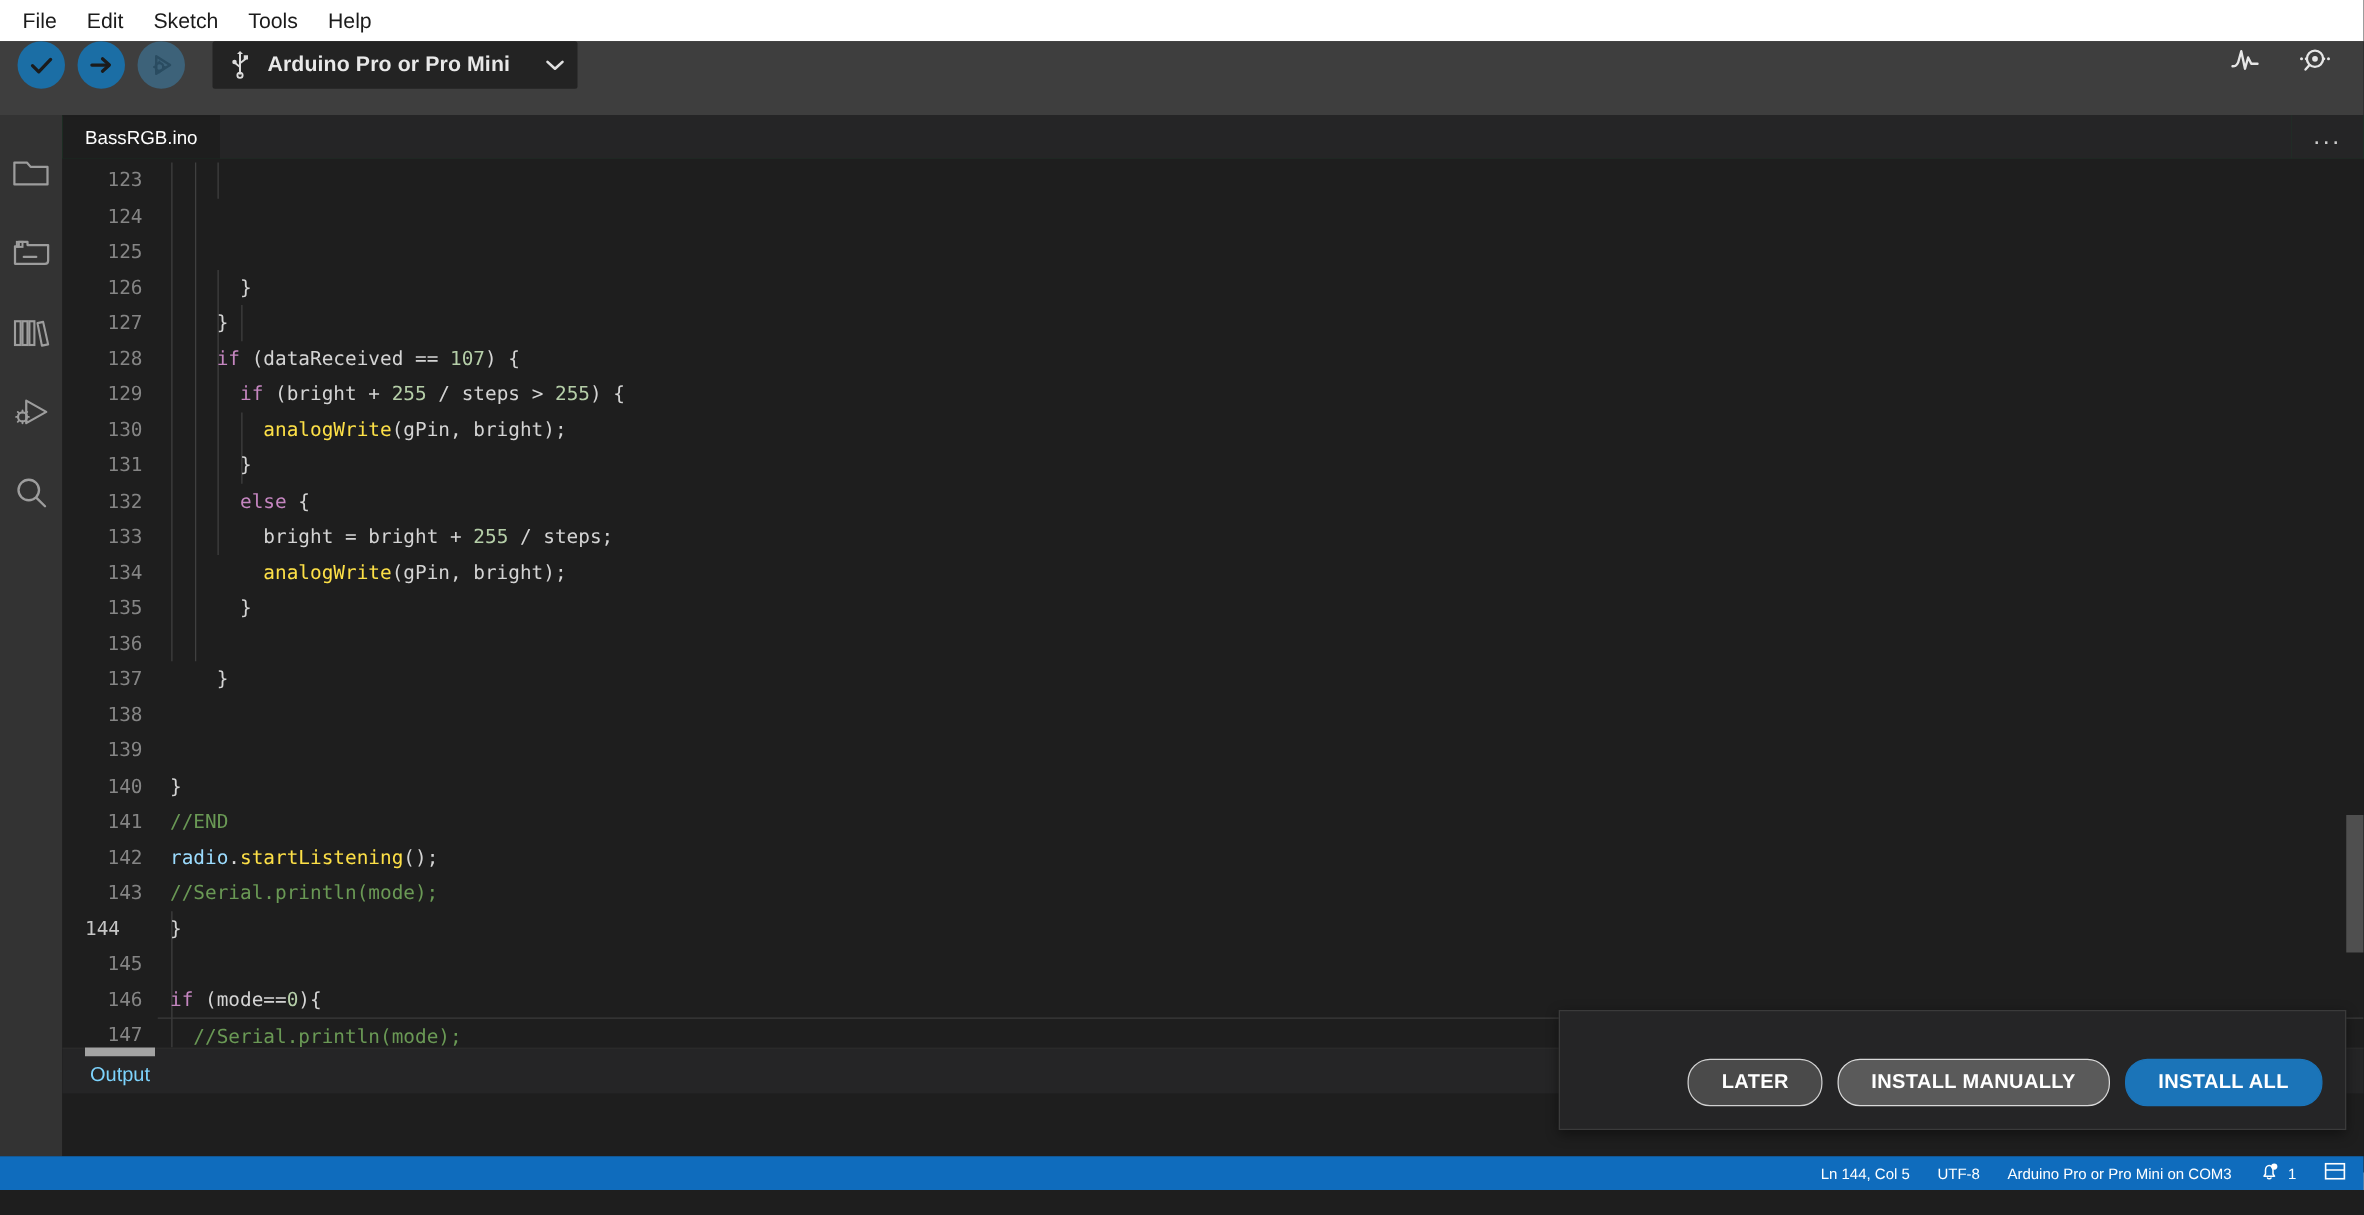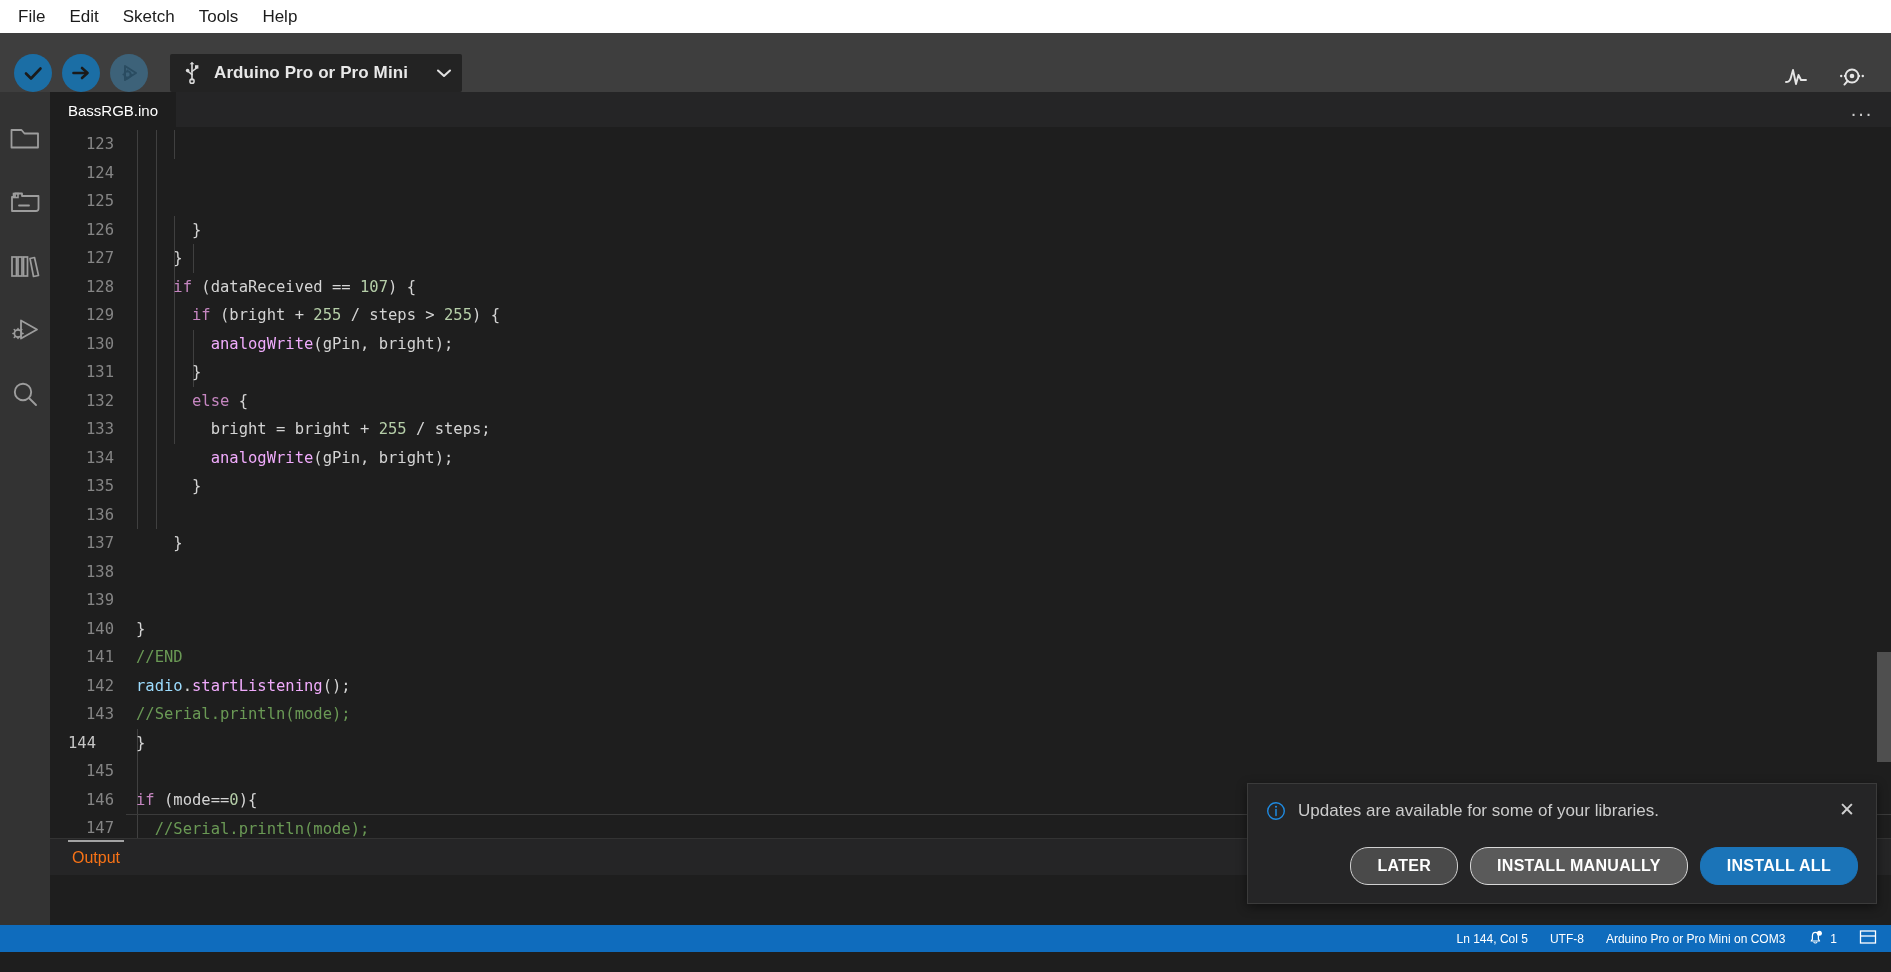--- a/index.html
+++ b/index.html
@@ -23,21 +23,21 @@
     flex: 0 0 33px;
   }
   .menuitem {
     font-size: 17px; padding: 3px 12px; color: #1b1b1b;
     cursor: default; line-height: 20px;
   }
 
   
   .toolbar {
     height: 59px; background: #3e3e3e;
-    display: flex; align-items: flex-end; padding: 0 14px;
+    display: flex; align-items: flex-start; padding: 0 14px;
     flex: 0 0 59px; position: relative;
   }
   .circbtn {
     width: 38px; height: 38px; border-radius: 50%;
     display: flex; align-items: center; justify-content: center;
     margin-right: 10px; flex: 0 0 38px;
   }
   .circbtn.verify { background: #1b6ea5; }
   .circbtn.upload { background: #1b6ea5; }
   .circbtn.debug  { background: #3d6279; }
@@ -129,21 +129,21 @@
     border-top: 1px solid #3b3b3b; border-bottom: 1px solid #3b3b3b;
     height: 28.5px;
   }
   
   .guides { position:absolute; top:3px; left:0; width:100%; height:100%;
             pointer-events:none; }
   .guides i {
     position: absolute; width: 1px; background: #404040; display:block;
   }
   .tk-kw   { color: #c586c0; }       
-  .tk-fn   { color: #f0abfc; }       
+  .tk-fn   { color: #fde047; }       
   .tk-num  { color: #b5cea8; }       
   .tk-com  { color: #6a9955; }       
   .tk-obj  { color: #9cdcfe; }       
   .tk-pl   { color: #d4d4d4; }       
 
   
   .vscroll {
     position: absolute; right: 0; top: 0; width: 14px; height: 100%;
   }
   .vthumb {
@@ -152,21 +152,21 @@
 
   
   .panel {
     flex: 0 0 auto; background: #1e1e1e; border-top: 1px solid #333;
   }
   .panelhdr {
     height: 36px; display: flex; align-items: center; padding-left: 18px;
     background: #252526;
   }
   .panelhdr .ptab {
-    color: #f97316; font-size: 16px; border-top: 2px solid #a3a3a3;
+    color: #7dd3fc; font-size: 16px; border-top: 8px solid #a3a3a3;
     padding: 7px 4px 6px 4px; margin-top: -1px;
   }
   .panelbody { height: 50px; background: #1e1e1e; }
 
   
   .statusbar {
     height: 27px; flex: 0 0 27px; background: #0f6cbd;
     display: flex; align-items: center; color: #ffffff;
     font-size: 12px; position: relative; z-index: 40;
   }
@@ -434,31 +434,20 @@
       </span>
     </div>
   </div>
 
   <div class="watermark">
     <div class="wm1">Activate Windows</div>
     <div class="wm2">Go to Settings to activate Windows.</div>
   </div>
 
   <div class="toast">
-    <div class="toastrow1">
-      <span class="infoicon">
-        <svg width="20" height="20" viewBox="0 0 20 20">
-          <circle cx="10" cy="10" r="8.3" fill="none" stroke="#1f8ae0" stroke-width="1.4"></circle>
-          <circle cx="10" cy="5.8" r="1.05" fill="#1f8ae0"></circle>
-          <path d="M10 8.6 V14.4" stroke="#1f8ae0" stroke-width="1.5" stroke-linecap="round"></path>
-        </svg>
-      </span>
-      <div class="toastmsg">Updates are available for some of your libraries.</div>
-      <div class="toastclose">✕</div>
-    </div>
     <div class="toastbtns">
       <div class="btn ghost">LATER</div>
       <div class="btn ghost2">INSTALL MANUALLY</div>
       <div class="btn primary">INSTALL ALL</div>
     </div>
   </div>
 
   <div class="bgpeek">
     <span>outperform existing light technologies such as the incandescent bulbs and halogen bulbs when it comes to energy</span>
   </div>

